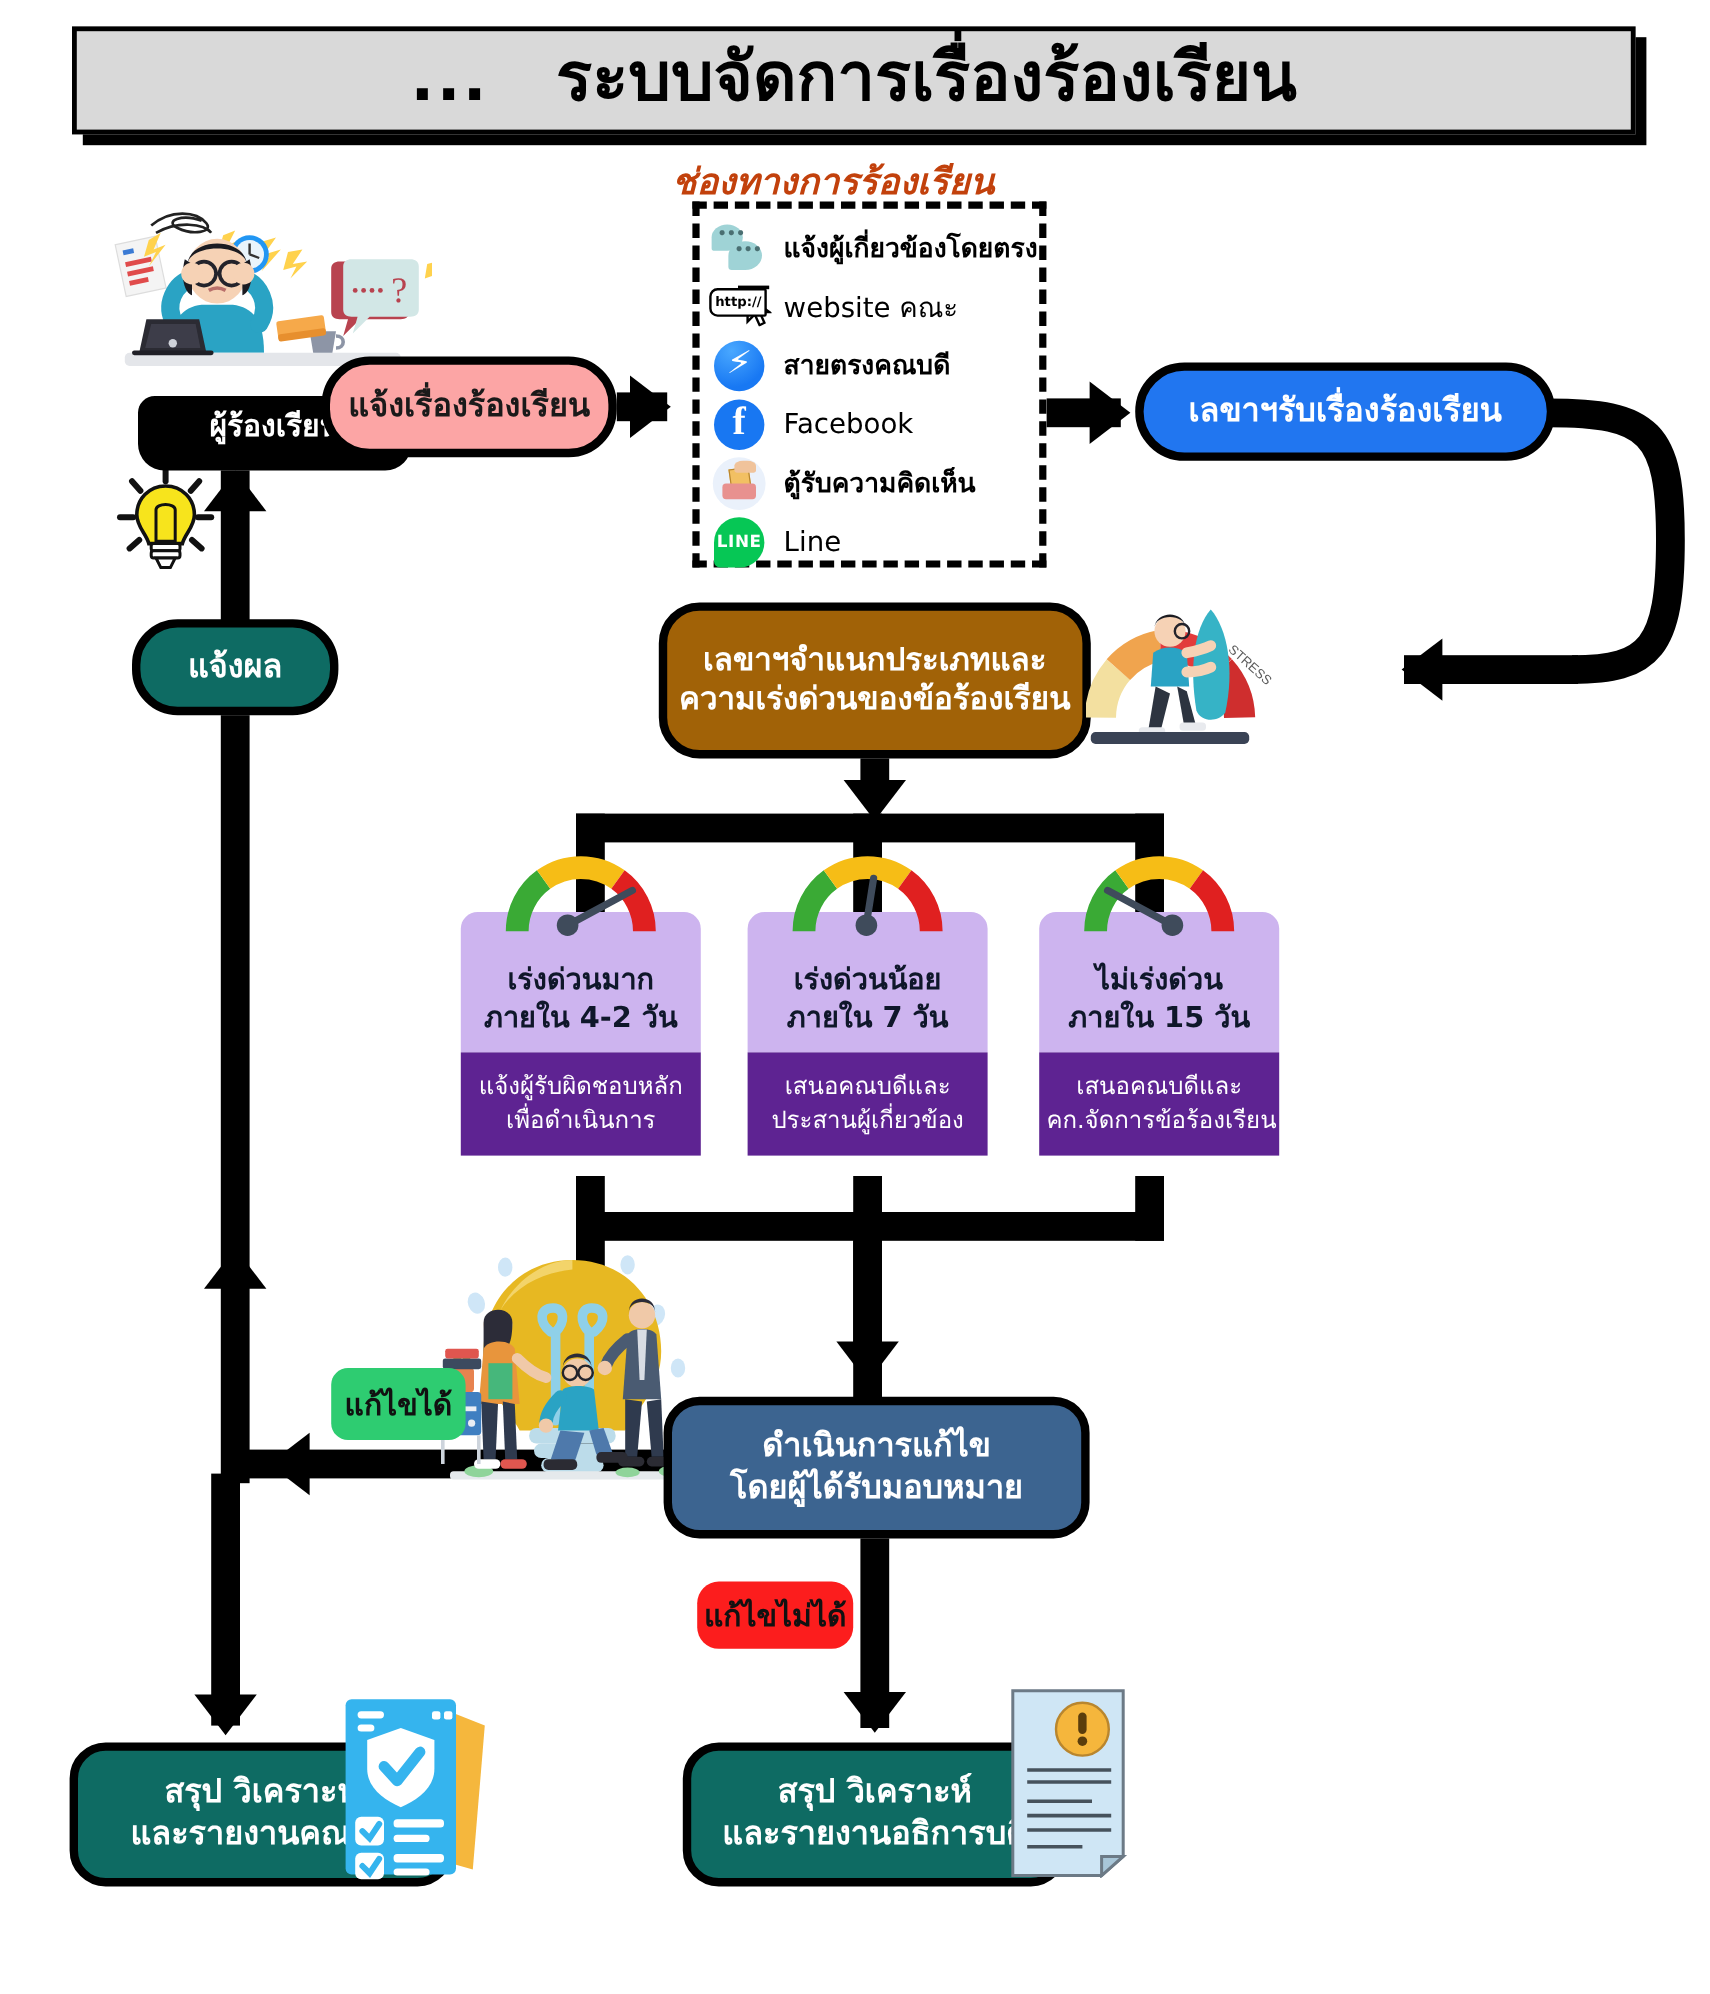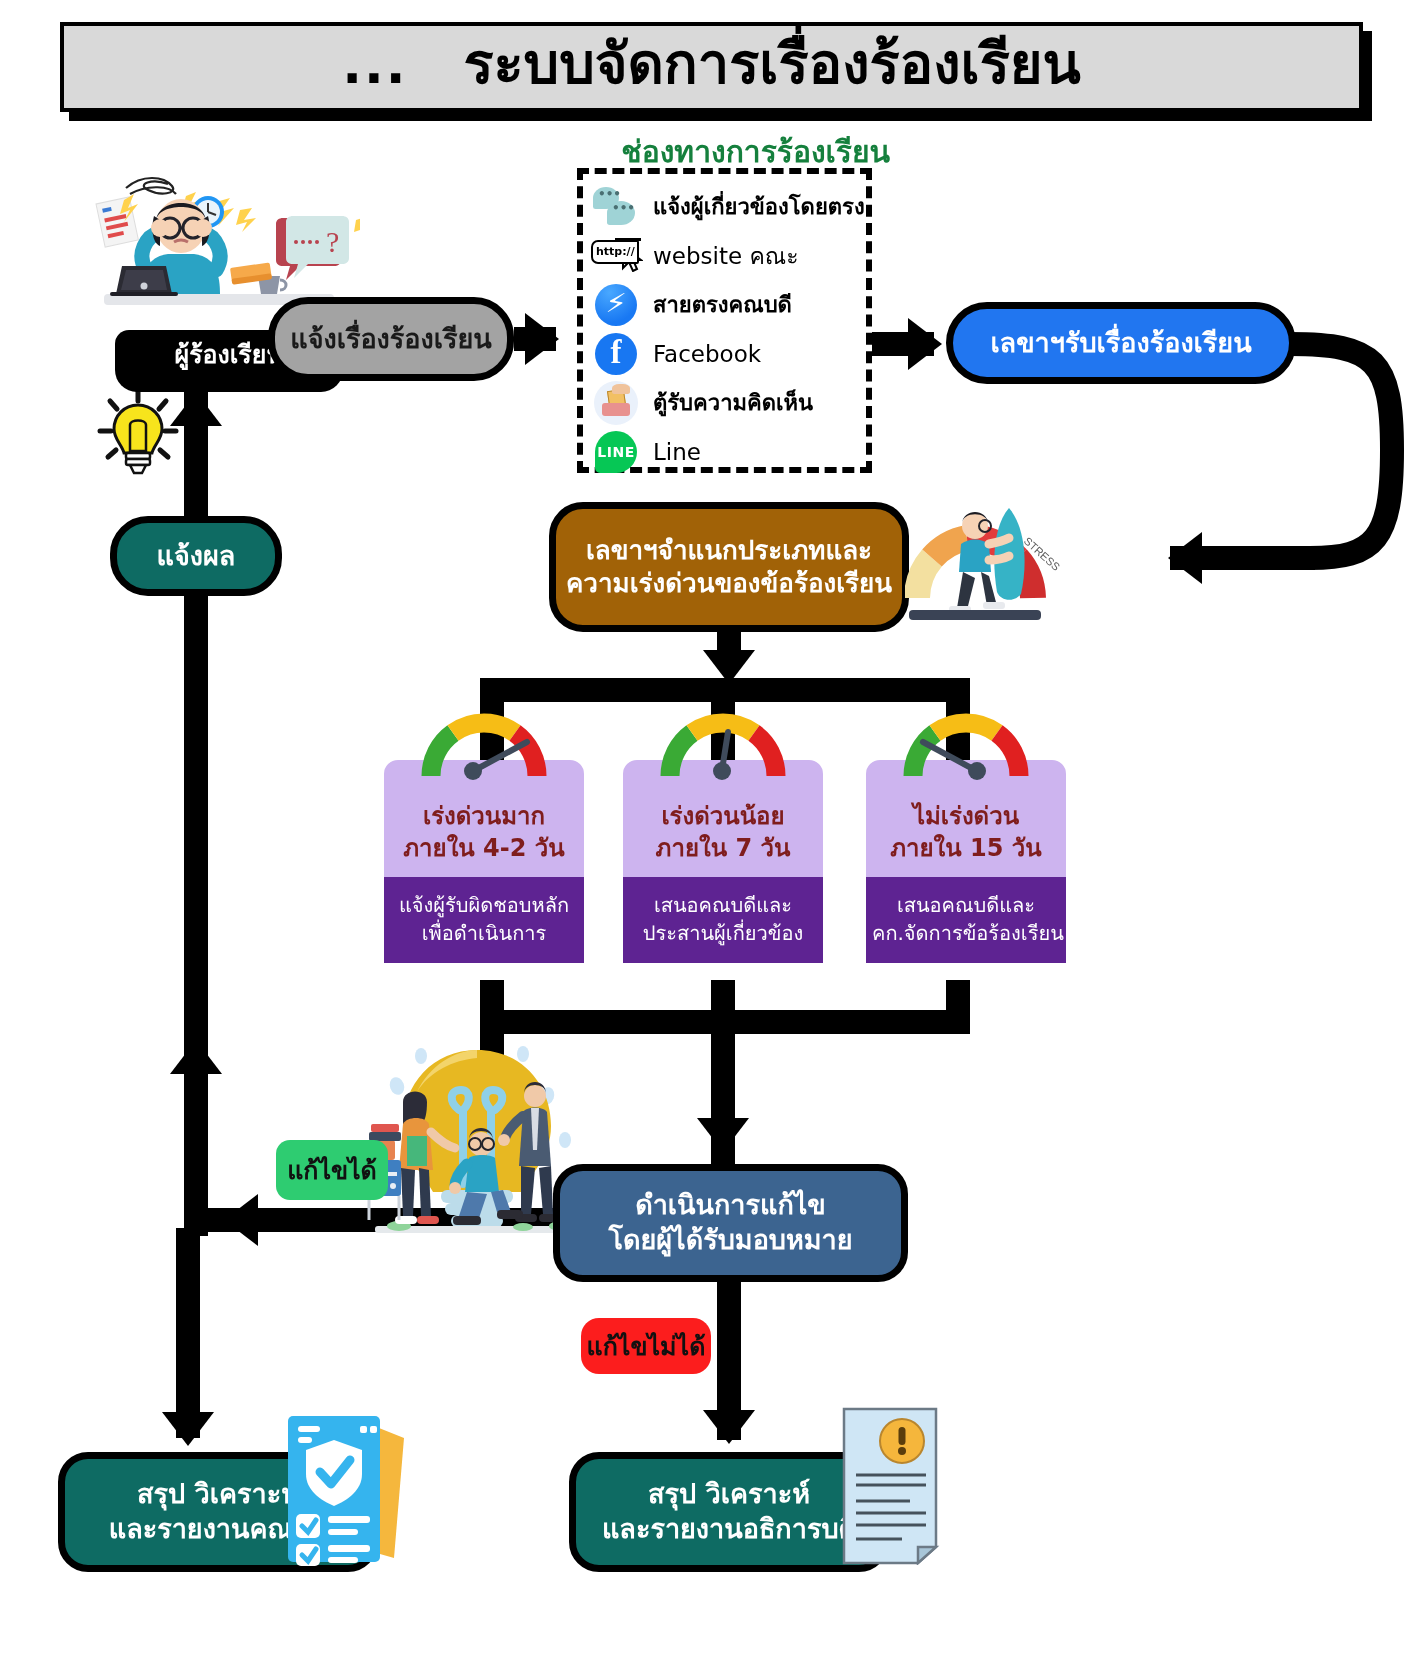--- a/index.html
+++ b/index.html
@@ -22,21 +22,21 @@
   .title-text{ font-size:56px; font-weight:bold; color:#000; white-space:nowrap; }
 
   
   .node{
     position:absolute; border:7px solid #000; border-radius:34px;
     display:flex; flex-direction:column; align-items:center; justify-content:center;
     text-align:center; color:#fff; z-index:12;
   }
   .node .ln{ display:block; white-space:nowrap; line-height:1.28; }
 
-  .n-report  { left:268px; top:297px;  width:246px; height:84px;  background:#a3a3a3; border-radius:40px; }
+  .n-report  { left:268px; top:297px;  width:246px; height:84px;  background:#fca5a5; border-radius:40px; }
   .n-report .ln{ color:#1a1a1a; font-size:27px; font-weight:bold; }
 
   .n-receive { left:946px; top:302px;  width:350px; height:82px;  background:#2176f0; border-radius:41px; }
   .n-receive .ln{ font-size:27px; font-weight:bold; }
 
   .n-classify{ left:549px; top:502px;  width:360px; height:130px; background:#a16207; border-radius:34px; }
   .n-classify .ln{ font-size:26px; font-weight:bold; }
 
   .n-inform  { left:110px; top:516px;  width:172px; height:80px;  background:#0e6b63; border-radius:38px; }
   .n-inform .ln{ font-size:27px; font-weight:bold; }
@@ -55,21 +55,21 @@
     position:absolute; left:115px; top:330px; width:228px; height:62px;
     background:#000; border-radius:14px 14px 22px 22px;
     display:flex; align-items:flex-start; justify-content:center;
     padding-top:4px; z-index:11;
   }
   .complainant-label span{ color:#fff; font-size:25px; font-weight:bold; white-space:nowrap; }
 
   
   .channels-title{
     position:absolute; left:560px; top:128px; width:330px;
-    text-align:right; font-size:30px; font-weight:bold; color:#15803d; white-space:nowrap;
+    text-align:left; font-size:30px; font-weight:bold; color:#c2410c; white-space:nowrap;font-style:italic;
   }
   .channels-box{
     position:absolute; left:577px; top:168px; width:295px; height:305px;
     border:6px dashed #000; background:#fff; z-index:10;
     padding:8px 4px 4px 8px;
   }
   .ch-row{ display:flex; align-items:center; height:49px; gap:10px; }
   .ch-icon{ width:52px; min-width:52px; height:44px; position:relative; }
   .ch-label{ font-size:23px; color:#000; white-space:nowrap; }
   .ch-label.bold{ font-weight:bold; font-size:22px; }
@@ -103,21 +103,21 @@
   .ic-box .bx{ position:absolute; left:8px; top:22px; width:28px; height:13px; background:#e8918f; border-radius:3px; }
   .ic-box .sl{ position:absolute; left:14px; top:9px; width:17px; height:16px; background:#f2c063; border:1.5px solid #b9862e; transform:rotate(-8deg); }
   .ic-box .hd{ position:absolute; left:18px; top:3px; width:18px; height:10px; background:#f0c39b; border-radius:40% 40% 20% 20%; }
 
   
   .ucard{ position:absolute; width:200px; z-index:12; }
   .ucard .head{
     background:#cdb4ef; border-radius:14px 14px 0 0;
     padding:40px 6px 12px; text-align:center;
   }
-  .ucard .head .ln{ display:block; font-size:24px; font-weight:bold; color:#7f1d1d; white-space:nowrap; line-height:1.35; }
+  .ucard .head .ln{ display:block; font-size:24px; font-weight:bold; color:#0f172a; white-space:nowrap; line-height:1.35; }
   .ucard .body{
     background:#5e2392; padding:14px 6px 16px; text-align:center;
   }
   .ucard .body .ln{ display:block; font-size:20px; color:#fff; white-space:nowrap; line-height:1.4; }
   .u1{ left:384px; top:760px; }
   .u2{ left:623px; top:760px; }
   .u3{ left:866px; top:760px; }
 
   
   .gauge{ position:absolute; top:-50px; left:50%; transform:translateX(-50%); width:130px; height:72px; z-index:13; }

